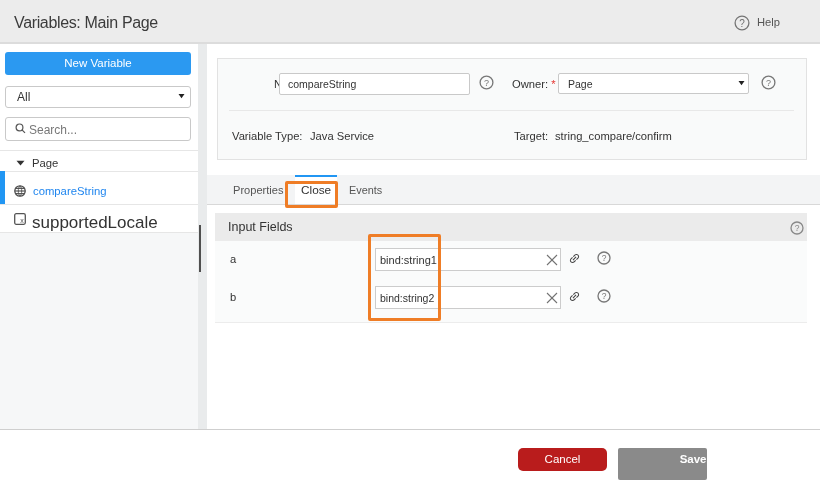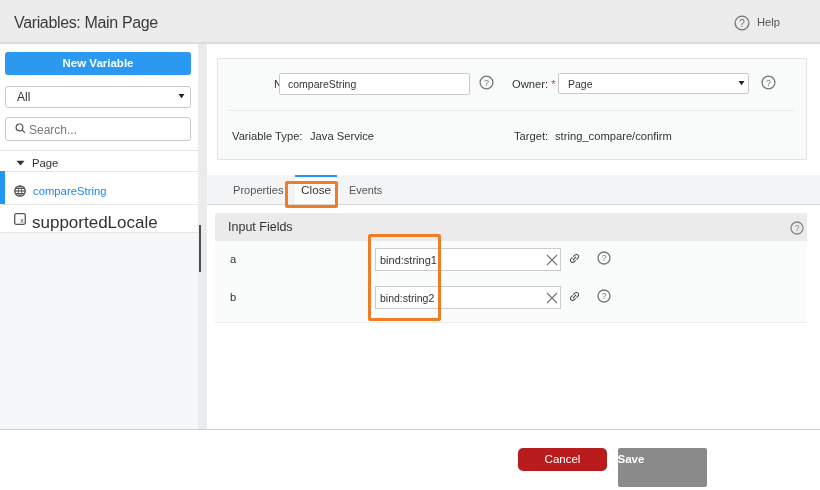--- a/index.html
+++ b/index.html
@@ -15,21 +15,21 @@
   <div class="abs" style="left:0;top:42px;width:820px;height:1.5px;background:#dcdcdc;"></div>
   <div class="abs" style="left:14px;top:13.5px;font-size:16px;letter-spacing:-0.35px;color:#3b3b3b;">Variables: Main Page</div>
   <svg class="abs" style="left:734px;top:15px;" width="16" height="16" viewBox="0 0 16 16">
     <circle cx="8" cy="8" r="6.9" fill="none" stroke="#757575" stroke-width="1.3"></circle>
     <text x="8" y="11.8" font-size="10" fill="#6f6f6f" text-anchor="middle" font-family="Liberation Sans">?</text>
   </svg>
   <div class="abs" style="left:757px;top:16px;font-size:11.2px;color:#555;">Help</div>
 
   <div class="abs" style="left:0;top:44px;width:198px;height:385px;background:#fff;"></div>
 
-  <div class="abs" style="left:5px;top:52px;width:186px;height:23px;background:#2b99f1;border-radius:3px;color:#fff;font-size:11.5px;font-weight:bold;text-align:center;line-height:23px;">New Variable</div>
+  <div class="abs" style="left:5px;top:52px;width:186px;height:23px;background:#2b99f1;border-radius:3px;color:#fff;font-size:11.5px;font-weight:normal;text-align:center;line-height:23px;">New Variable</div>
 
   <div class="abs" style="left:5px;top:86px;width:186px;height:22px;background:#fff;border:1px solid #c9c9c9;border-radius:3px;"></div>
   <div class="abs" style="left:17px;top:90px;font-size:12px;color:#333;">All</div>
   <svg class="abs" style="left:178px;top:92.5px;" width="7" height="6" viewBox="0 0 7 6">
       <path d="M0.5 1 L6.5 1 L3.5 5.2 Z" fill="#222"></path>
     </svg>
 
   <div class="abs" style="left:5px;top:117px;width:186px;height:24px;background:#fff;border:1px solid #c9c9c9;border-radius:3px;"></div>
   <svg class="abs" style="left:15px;top:123px;" width="12" height="12" viewBox="0 0 12 12">
     <circle cx="4.5" cy="4.4" r="3.4" fill="none" stroke="#555" stroke-width="1.2"></circle>
@@ -135,15 +135,15 @@
   <svg class="abs" style="left:596.5px;top:289px;" width="14" height="14" viewBox="0 0 14 14">
     <circle cx="7" cy="7" r="6" fill="none" stroke="#777" stroke-width="1.3"></circle>
     <text x="7" y="10.4" font-size="8.5" fill="#777" text-anchor="middle" font-family="Liberation Sans">?</text>
   </svg>
 
   <div class="abs" style="left:284.5px;top:180.5px;width:53px;height:27px;border:3.5px solid #ef7d26;border-radius:2px;"></div>
   <div class="abs" style="left:368px;top:234px;width:73px;height:87px;border:3.3px solid #ef7d26;border-radius:2px;"></div>
 
   <div class="abs" style="left:0;top:428.5px;width:820px;height:0;border-top:1.5px solid #cfcfcf;"></div>
   <div class="abs" style="left:518px;top:448px;width:89px;height:23px;background:#b91c1c;border-radius:5px;color:#fff;font-size:11.5px;font-weight:normal;text-align:center;line-height:23px;">Cancel</div>
-  <div class="abs" style="left:617.5px;top:448px;width:89px;height:39px;background:#8a8a8a;border-radius:2px;color:#fff;font-size:11.5px;font-weight:bold;text-align:left;line-height:23px;">Save</div>
+  <div class="abs" style="left:617.5px;top:448px;width:89px;height:32px;background:#8a8a8a;border-radius:2px;color:#fff;font-size:11.5px;font-weight:bold;text-align:right;line-height:23px;">Save</div>
 
 </div>
 
 </body></html>

